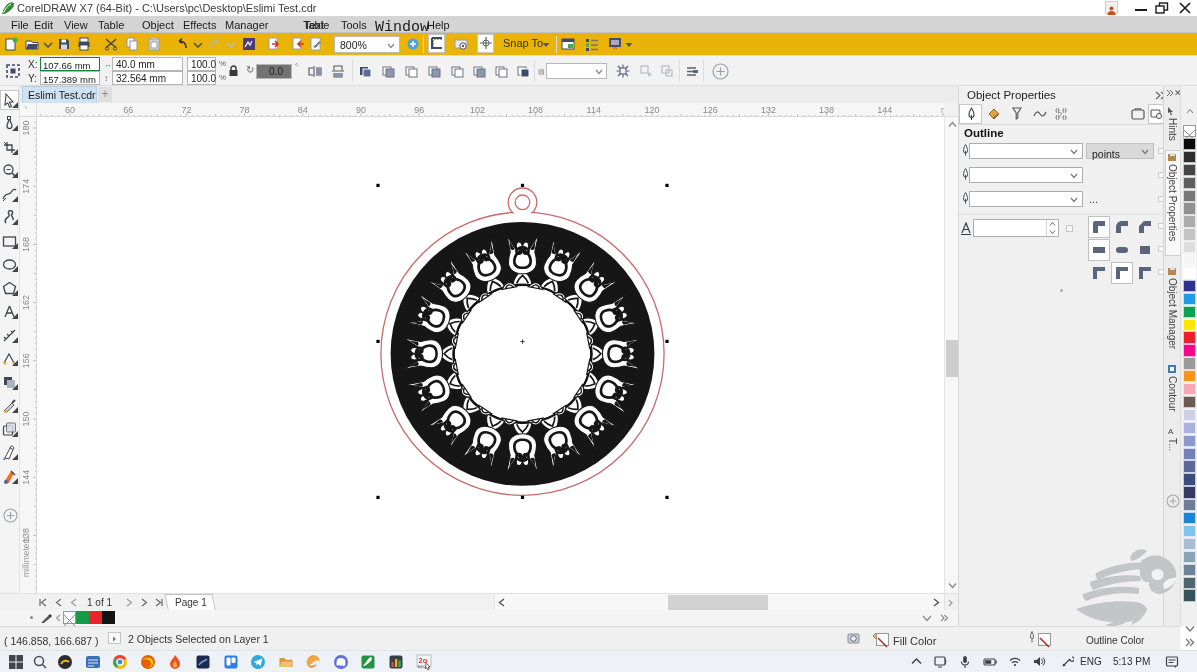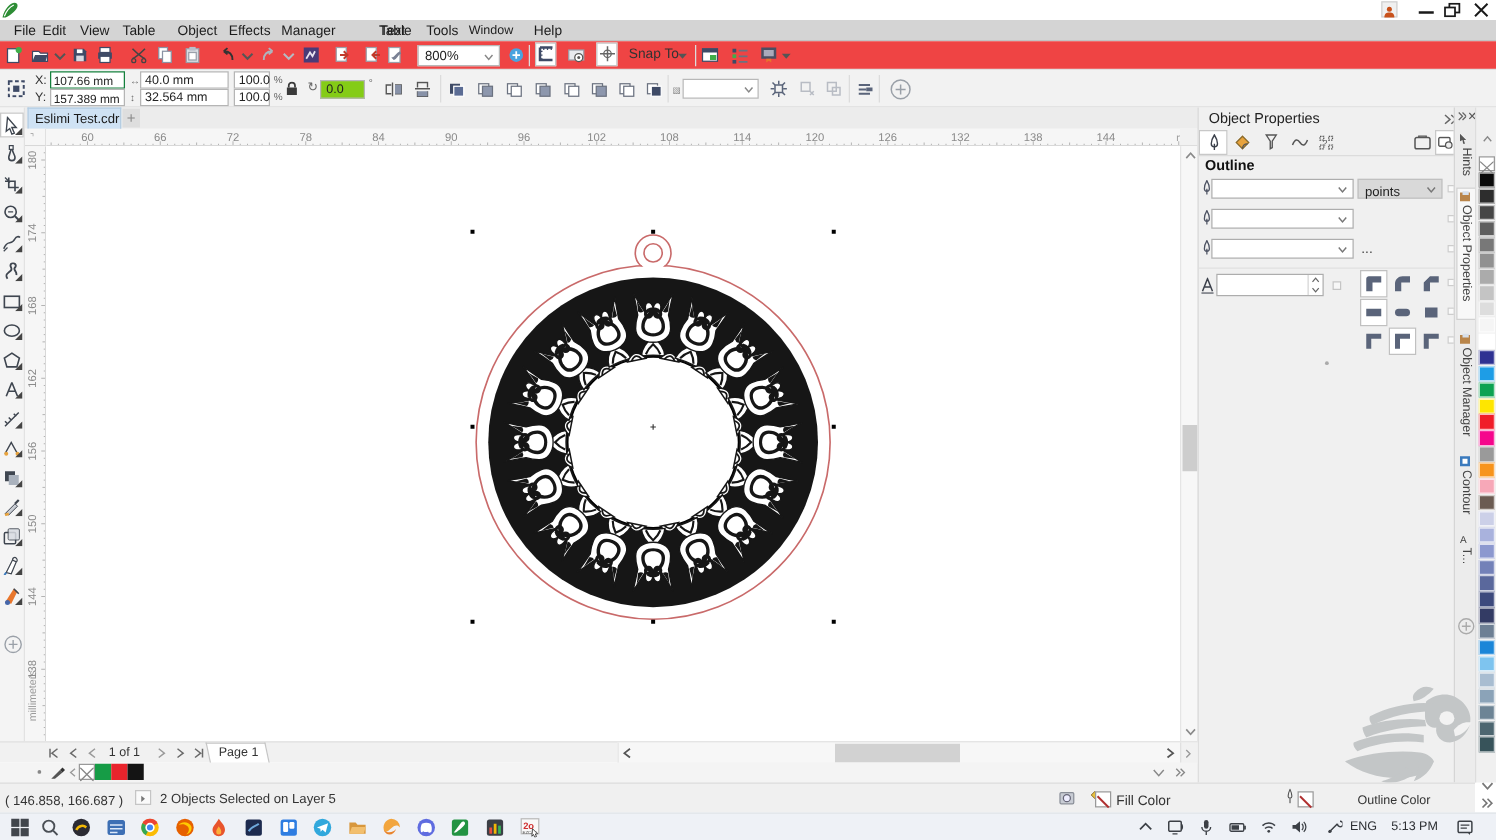--- a/index.html
+++ b/index.html
@@ -4,20 +4,21 @@
 *{margin:0;padding:0;box-sizing:border-box;}
 html,body{width:1197px;height:672px;overflow:hidden;}
 body{font-family:"Liberation Sans",sans-serif;position:relative;background:#fff;}
 .abs{position:absolute;}
 </style></head><body>
 <div class="abs" style="left:0;top:0;width:1197px;height:16px;background:#ffffff;">
     <svg class="abs" style="left:1px;top:1px" width="14" height="14" viewBox="0 0 14 14">
       <path d="M1,13 C2,8 5,4 8,2 C11,0.5 13.5,1.5 13,4 C12.5,7 8,11 3.5,13 Z" fill="#2d8d35"></path>
       <path d="M2.5,12 C4,8 7,4.5 10,3" stroke="#fff" stroke-width="1" fill="none"></path>
     </svg>
+    <div class="abs" style="left:17px;top:2px;font-size:11px;color:#3a3a3a;">CorelDRAW X7 (64-Bit) - C:\Users\pc\Desktop\Eslimi Test.cdr</div>
     <div class="abs" style="left:1105px;top:1px;width:13px;height:13px;background:#f0f0f0;border:1px solid #d0d0d0;"><svg width="11" height="11" viewBox="0 0 11 11">
         <circle cx="5.5" cy="3.4" r="2" fill="#c8511b"></circle>
         <path d="M1.5,10 C1.5,7 3,6 5.5,6 C8,6 9.5,7 9.5,10 Z" fill="#c8511b"></path>
       </svg></div>
     <div class="abs" style="left:1135px;top:9px;width:12px;height:2px;background:#1a1a1a;"></div>
     <svg class="abs" style="left:1155px;top:2px" width="14" height="12" viewBox="0 0 14 12">
       <rect x="4.5" y="1" width="8" height="7" fill="none" stroke="#1a1a1a" stroke-width="1.4"></rect>
       <rect x="1" y="4" width="8" height="7" fill="#fff" stroke="#1a1a1a" stroke-width="1.4"></rect>
     </svg>
     <svg class="abs" style="left:1179px;top:2px" width="12" height="12" viewBox="0 0 12 12">
@@ -28,24 +29,24 @@
     <div class="abs" style="left:11px;top:3px;font-size:11px;color:#1c1c1c;">File</div>
     <div class="abs" style="left:34px;top:3px;font-size:11px;color:#1c1c1c;">Edit</div>
     <div class="abs" style="left:64px;top:3px;font-size:11px;color:#1c1c1c;">View</div>
     <div class="abs" style="left:98px;top:3px;font-size:11px;color:#1c1c1c;">Table</div>
     <div class="abs" style="left:142px;top:3px;font-size:11px;color:#1c1c1c;">Object</div>
     <div class="abs" style="left:183px;top:3px;font-size:11px;color:#1c1c1c;">Effects</div>
     <div class="abs" style="left:225px;top:3px;font-size:11px;color:#1c1c1c;">Manager</div>
     <div class="abs" style="left:276px;top:3px;font-size:11px;color:#1c1c1c;margin-left:28px;">Text</div>
     <div class="abs" style="left:303px;top:3px;font-size:11px;color:#1c1c1c;">Table</div>
     <div class="abs" style="left:341px;top:3px;font-size:11px;color:#1c1c1c;">Tools</div>
-    <div class="abs" style="left:375px;top:3px;font-size:10px;color:#1c1c1c;">Window</div>
+    <div class="abs" style="left:375px;top:3px;font-size:15px;color:#1c1c1c;font-family:Liberation Mono, monospace;">Window</div>
     <div class="abs" style="left:427px;top:3px;font-size:11px;color:#1c1c1c;">Help</div>
   </div>
-<div class="abs" style="left:0;top:33px;width:1197px;height:23px;background:#ef4444;border-bottom:1px solid #e0e0e0;">
+<div class="abs" style="left:0;top:33px;width:1197px;height:23px;background:#eab308;border-bottom:1px solid #e0e0e0;">
     <svg class="abs" style="left:4px;top:4px" width="14" height="14" viewBox="0 0 14 14">
       <rect x="2" y="2" width="9" height="11" fill="#fff" stroke="#3e4a66"></rect>
       <circle cx="11" cy="3" r="2.5" fill="#3fae49"></circle>
     </svg>
     <svg class="abs" style="left:25px;top:4px" width="14" height="14" viewBox="0 0 14 14">
       <path d="M1,4 h5 l1.5,1.5 H13 V12 H1 Z" fill="#fff" stroke="#3e4a66"></path>
       <path d="M1,12 L3,7 H13 L11.5,12 Z" fill="#3e4a66"></path>
     </svg>
     <svg class="abs" style="left:41px;top:4px" width="14" height="14" viewBox="0 0 14 14">
       <path d="M3,6 L7,10 L11,6" fill="none" stroke="#555" stroke-width="1.6"></path>
@@ -165,21 +166,21 @@
     <div class="abs" style="left:112px;top:15px;width:71px;height:14px;background:#fff;border:1px solid #b5b5b5;font-size:10px;color:#222;padding:1px 0 0 3px;">32.564 mm</div>
     <div class="abs" style="left:187px;top:1px;width:29px;height:14px;background:#fff;border:1px solid #b5b5b5;font-size:10px;color:#222;padding:1px 0 0 3px;">100.0</div>
     <div class="abs" style="left:187px;top:15px;width:29px;height:14px;background:#fff;border:1px solid #b5b5b5;font-size:10px;color:#222;padding:1px 0 0 3px;">100.0</div>
     <div class="abs" style="left:219px;top:3px;font-size:8px;color:#666;">%</div>
     <div class="abs" style="left:219px;top:17px;font-size:8px;color:#666;">%</div>
     <svg class="abs" style="left:228px;top:9px" width="11" height="12" viewBox="0 0 11 12">
       <rect x="1.5" y="5" width="8" height="6" fill="#3a3a3a"></rect>
       <path d="M3,5 V3.5 a2.5,2.5 0 0 1 5,0 V5" fill="none" stroke="#3a3a3a" stroke-width="1.4"></path>
     </svg>
     <div class="abs" style="left:246px;top:8px;font-size:10px;color:#666;">↻</div>
-    <div class="abs" style="left:256px;top:8px;width:36px;height:15px;background:#84cc16;border:1px solid #b5b5b5;font-size:10px;color:#222;padding:1px 0 0 4px;">0.0</div>
+    <div class="abs" style="left:256px;top:8px;width:36px;height:15px;background:#737373;border:1px solid #b5b5b5;font-size:10px;color:#222;padding:1px 0 0 4px;text-align:center;">0.0</div>
     <div class="abs" style="left:295px;top:6px;font-size:8px;color:#666;">°</div>
     <svg class="abs" style="left:308px;top:9px" width="14" height="13" viewBox="0 0 14 13">
       <path d="M6,1 V12 M5,3 H1 V10 H5 M8,3 H13 V10 H8" fill="none" stroke="#555" stroke-width="1.1"></path>
       <rect x="8" y="3" width="5" height="7" fill="#8892a8"></rect>
     </svg>
     <svg class="abs" style="left:331px;top:9px" width="14" height="13" viewBox="0 0 14 13">
       <path d="M1,6 H13 M3,5 V1 H11 V5 M3,8 V12 H11 V8" fill="none" stroke="#555" stroke-width="1.1"></path>
       <rect x="3" y="8" width="8" height="4" fill="#8892a8"></rect>
     </svg>
     <div class="abs" style="left:352px;top:4px;width:1px;height:22px;background:#dcdcdc;"></div>
@@ -972,21 +973,21 @@
       <path d="M1,1 l3,3 l-3,3 M4.5,1 l3,3 l-3,3" stroke="#888" fill="none" stroke-width="1.1"></path>
     </svg>
   </div>
 <div class="abs" style="left:0;top:626px;width:1180px;height:24px;background:#f0f0f0;border-top:1px solid #dcdcdc;">
     <div class="abs" style="left:4px;top:8px;font-size:10.5px;color:#333;">( 146.858, 166.687 )</div>
     <div class="abs" style="left:108px;top:5px;width:13px;height:12px;background:#fafafa;border:1px solid #c5c5c5;">
       <svg style="display:block;margin:3px auto 0" width="5" height="6" viewBox="0 0 5 6">
         <path d="M1,0.5 L4,3 L1,5.5" fill="#777"></path>
       </svg>
     </div>
-    <div class="abs" style="left:128px;top:6px;font-size:10.5px;color:#333;">2 Objects Selected on Layer 5</div>
+    <div class="abs" style="left:128px;top:6px;font-size:10.5px;color:#333;">2 Objects Selected on Layer 1</div>
     <svg class="abs" style="left:847px;top:5px" width="13" height="13" viewBox="0 0 13 13">
       <rect x="1" y="2" width="11" height="9" rx="1" fill="#c8ccd4" stroke="#8a8f98"></rect>
       <circle cx="6.5" cy="6.5" r="2.8" fill="#eef" stroke="#667"></circle>
     </svg>
     <svg class="abs" style="left:871px;top:4px" width="10" height="10" viewBox="0 0 10 10">
       <path d="M2,5 L5,2 L8,5 L5,8 Z" fill="#e8c13d" stroke="#8a6a2a" stroke-width="0.8"></path>
     </svg>
     <div class="abs" style="left:876px;top:6px;width:13px;height:13px;background:#fff;border:1px solid #999;"><svg width="11" height="11" viewBox="0 0 11 11">
         <path d="M1,1 L10,10" stroke="#b03030" stroke-width="1.6"></path>
       </svg></div>

